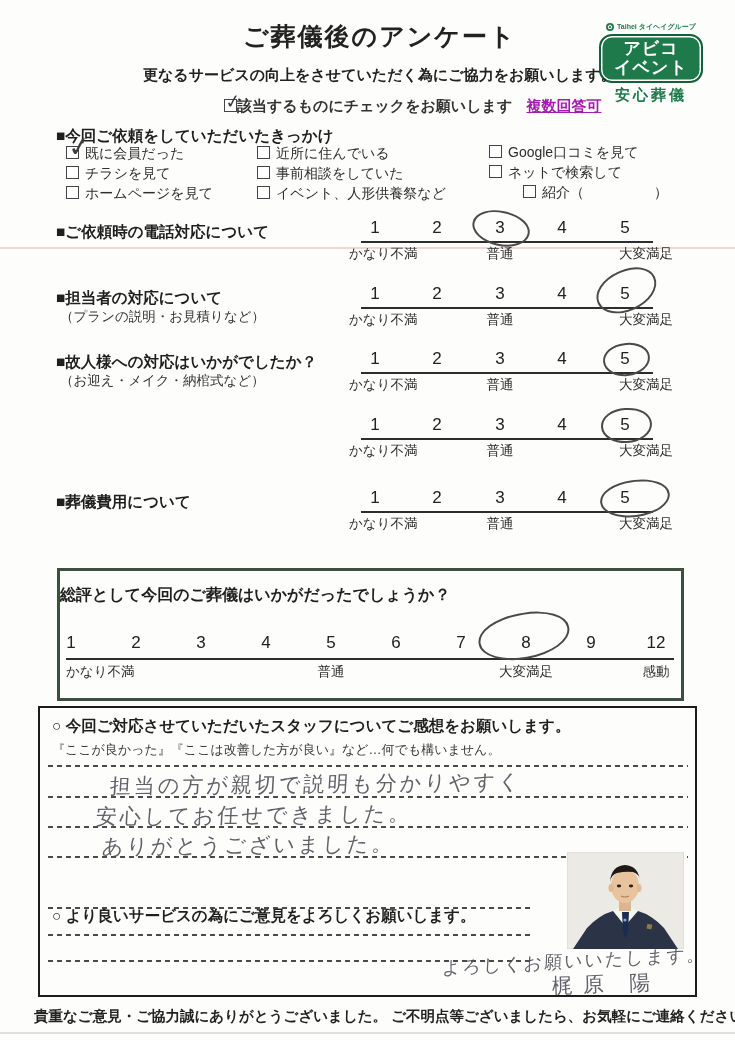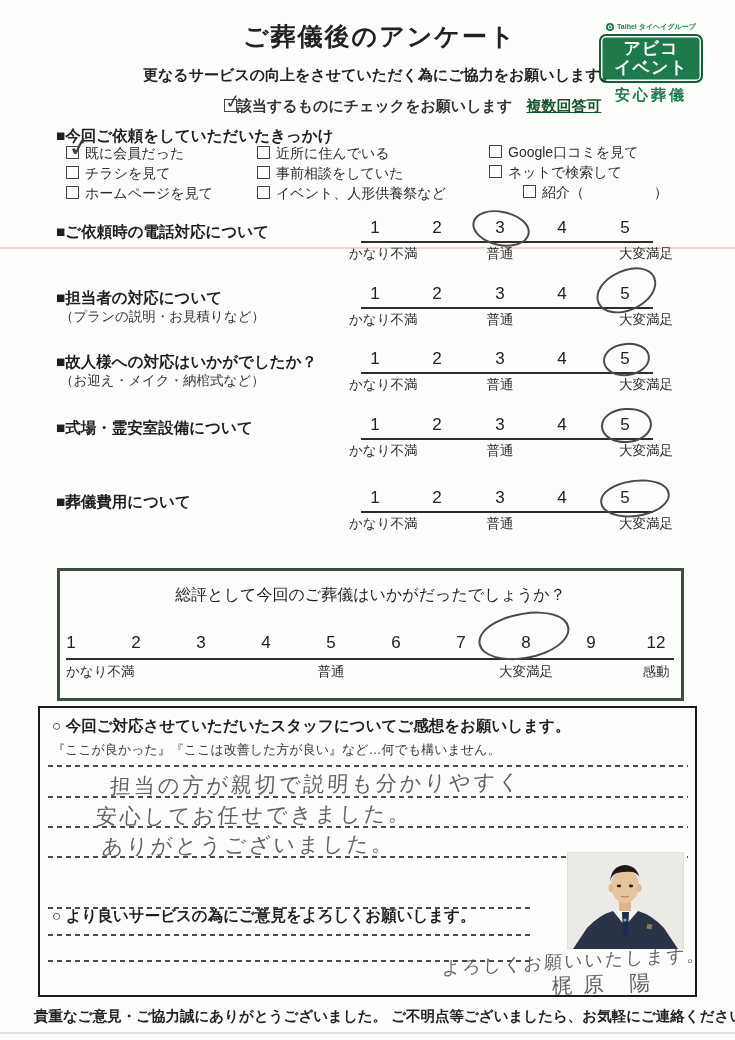--- a/index.html
+++ b/index.html
@@ -12,53 +12,53 @@
   .abs{position:absolute;}
   
   .title{font-family:"Liberation Serif","DejaVu Serif",serif;font-weight:bold;
     font-size:25px;letter-spacing:2px;color:#222;}
   .subtitle{font-family:"Liberation Serif","DejaVu Serif",serif;font-weight:bold;
     font-size:15px;color:#222;}
   .logo{width:104px;text-align:center;}
   .logo-top{font-size:7px;color:#1f7a4b;font-weight:bold;white-space:nowrap;}
   .logo-top .dot{display:inline-block;width:8px;height:8px;border-radius:50%;
     background:#1f7a4b;color:#fff;font-size:6px;line-height:8px;vertical-align:middle;margin-right:1px;}
-  .logo-box{margin-top:2px;background:#1f7a4b;border:2px solid #15603a;border-radius:7px;
+  .logo-box{margin-top:2px;background:#1f7a4b;border:2px solid #15603a;border-radius:13px;
     padding:3px 2px 4px;box-shadow:inset 0 0 0 1.5px #fdfdfb;}
   .logo-box div{color:#fff;font-weight:bold;font-size:17px;line-height:19px;letter-spacing:1px;}
   .logo-tag{margin-top:3px;color:#1f7a4b;font-weight:bold;font-size:15px;letter-spacing:3px;}
   
   .instr{font-size:15px;font-weight:bold;color:#333;white-space:nowrap;}
   .cbox{display:inline-block;width:13px;height:13px;border:1.6px solid #444;background:#fff;
     vertical-align:-1px;box-sizing:border-box;}
   .hand-check{position:absolute;font-size:19px;color:#3d3d3d;transform:rotate(-8deg);
     font-weight:normal;pointer-events:none;}
-  .red-note{color:#14532d;font-weight:bold;font-size:15px;text-decoration:underline;}
+  .red-note{color:#a21caf;font-weight:bold;font-size:15px;text-decoration:underline;}
   
   .sec-head{font-size:15.5px;font-weight:bold;color:#1f1f1f;white-space:nowrap;}
   .sub-note{font-size:13.5px;color:#333;white-space:nowrap;}
   .opt{font-size:14px;color:#2e2e2e;white-space:nowrap;}
   .opt .cbox{margin-right:6px;width:13px;height:13px;}
   
   .scale{position:absolute;left:355px;width:310px;height:48px;}
   .scale .num{position:absolute;top:0;transform:translateX(-50%);font-size:17px;color:#222;}
   .scale .line{position:absolute;top:23px;left:6px;width:292px;border-top:2px solid #2d2d2d;}
   .scale .lab{position:absolute;top:27px;font-size:13.5px;color:#2e2e2e;white-space:nowrap;}
   .lab.l{left:-6px;} .lab.m{left:145px;transform:translateX(-50%);} .lab.r{right:-8px;}
   .n1{left:20px;} .n2{left:82px;} .n3{left:145px;} .n4{left:207px;} .n5{left:270px;}
   .circle{position:absolute;border:2.2px solid #4a4a4a;border-radius:50% 48% 52% 50%;}
   .circ-q1{left:117px;top:-7px;width:54px;height:31px;transform:rotate(13deg);}
   .circ-q2{left:240px;top:-14px;width:59px;height:37px;transform:rotate(-24deg);}
   .circ-q3{left:248px;top:-6px;width:43px;height:29px;transform:rotate(-6deg);}
   .circ-q4{left:246px;top:-7px;width:47px;height:31px;transform:rotate(-3deg);}
   .circ-q5{left:245px;top:-8px;width:66px;height:33px;transform:rotate(-7deg);}
   
   .overall{left:57px;top:568px;width:627px;height:133px;border:3px solid #3f4f3f;box-sizing:border-box;}
-  .overall .head{position:absolute;top:14px;left:0;right:0;text-align:center;
-    font-size:16px;font-weight:normal;color:#1f1f1f;}
+  .overall .head{position:absolute;top:14px;left:0;right:0;text-align:left;
+    font-size:16px;font-weight:bold;color:#1f1f1f;}
   .overall .num{position:absolute;top:62px;transform:translateX(-50%);font-size:17px;color:#222;}
   .overall .line{position:absolute;top:87px;left:6px;width:608px;border-top:2px solid #2d2d2d;}
   .overall .lab{position:absolute;top:92px;font-size:13.5px;white-space:nowrap;}
   .circ-q6{left:418px;top:42px;width:88px;height:42px;transform:rotate(-10deg);}
   
   .combox{left:38px;top:706px;width:659px;height:291px;border:2px solid #1c1c1c;box-sizing:border-box;}
   .dash{position:absolute;height:2px;
     background:repeating-linear-gradient(90deg,#4a4a4a 0 5px,transparent 5px 9px);}
   .hand{position:absolute;color:#50505a;white-space:nowrap;
     font-family:"Liberation Serif","DejaVu Serif",serif;}
@@ -151,21 +151,20 @@
     <span class="num n3">3</span>
     <span class="num n4">4</span>
     <span class="num n5">5</span>
     <div class="line"></div>
     <span class="lab l">かなり不満</span>
     <span class="lab m">普通</span>
     <span class="lab r">大変満足</span>
     <div class="circle circ-q3"></div>
   </div>
 
-  <div class="abs sec-head" style="left:56px;top:418px;">■式場・霊安室設備について</div>
   <div class="scale" style="top:415px;">
     <span class="num n1">1</span>
     <span class="num n2">2</span>
     <span class="num n3">3</span>
     <span class="num n4">4</span>
     <span class="num n5">5</span>
     <div class="line"></div>
     <span class="lab l">かなり不満</span>
     <span class="lab m">普通</span>
     <span class="lab r">大変満足</span>

